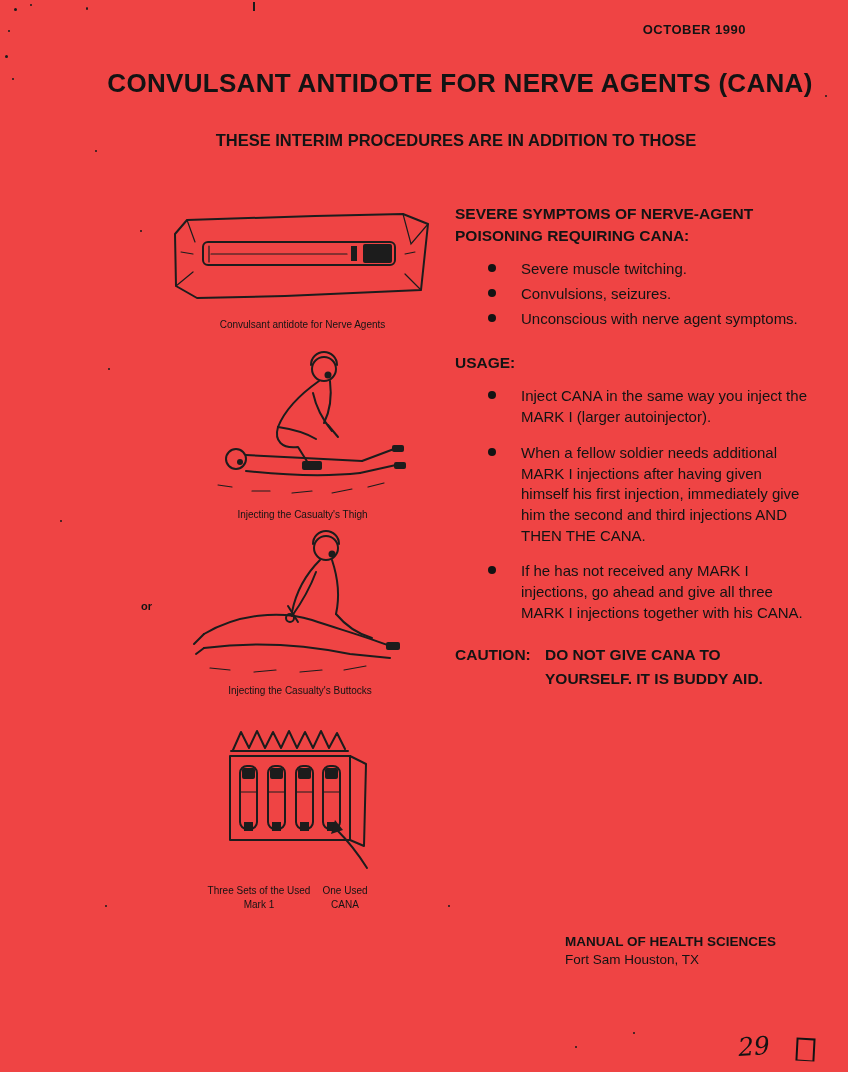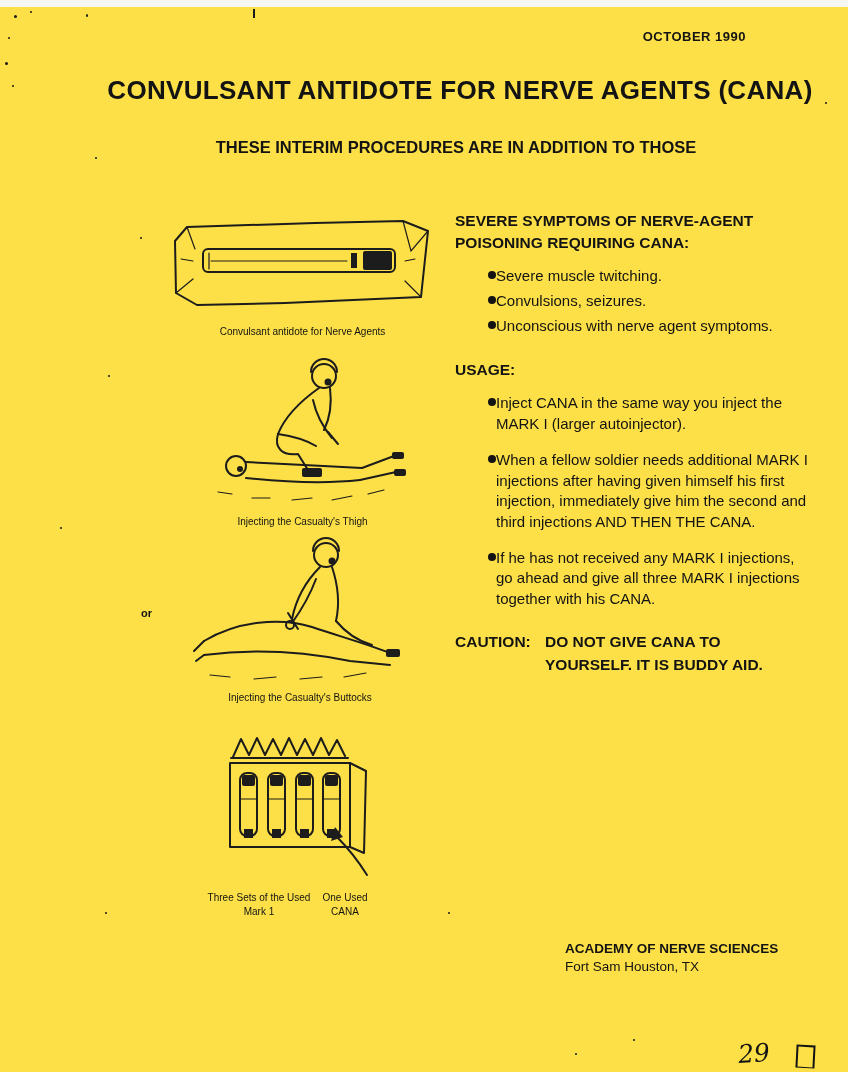--- a/index.html
+++ b/index.html
@@ -5,39 +5,39 @@
   html,body{margin:0;padding:0;}
   body{
     width:848px;height:1072px;
     background:#f6f6f3;
     font-family:"Liberation Sans", sans-serif;
     color:#131313;
     position:relative;
     overflow:hidden;
     -webkit-font-smoothing:antialiased;
   }
-  .page{position:absolute;inset:0;background:#fde047;margin-top:7px;}
+  .page{position:absolute;inset:0;background:#ef4444;}
   .speck{position:absolute;background:#1a1a1a;border-radius:50%;}
   .tick{position:absolute;background:#1a1a1a;}
 
   .date{position:absolute;top:22px;right:102px;font-size:13px;font-weight:bold;letter-spacing:.5px;}
   .title{position:absolute;top:68px;left:0;right:0;text-align:center;padding-left:72px;
          font-size:26px;font-weight:bold;letter-spacing:.3px;}
   .subtitle{position:absolute;top:127px;left:0;right:0;text-align:center;padding-left:64px;
             font-size:16.5px;font-weight:bold;line-height:1.6;}
 
   .fig{position:absolute;}
   .fig svg{display:block;}
   .fig-caption{position:absolute;font-size:10px;font-weight:normal;text-align:center;line-height:1.35;}
   .or-label{position:absolute;left:141px;top:600px;font-size:11px;font-weight:bold;}
 
   .right-col{position:absolute;left:455px;top:203px;width:358px;}
   .sec-heading{font-size:15.5px;font-weight:bold;line-height:1.4;width:335px;}
   ul.blist{list-style:none;margin:13px 0 0 0;padding:0 0 0 33px;}
-  ul.blist li{display:flex;gap:0;margin-bottom:5px;font-size:15px;line-height:1.32;}
+  ul.blist li{display:flex;gap:25px;margin-bottom:5px;font-size:15px;line-height:1.32;}
   ul.blist.spaced li{margin-bottom:15px;line-height:1.38;}
   .dot{flex:0 0 auto;width:8px;height:8px;border-radius:50%;background:#131313;margin-top:5px;}
   .usage-heading{margin-top:23px;}
   .caution{display:flex;margin-top:20px;font-size:15.5px;font-weight:bold;line-height:1.5;}
   .caution-label{width:90px;flex:0 0 auto;}
   .caution-text{width:250px;}
 
   .footer{position:absolute;left:565px;top:933px;font-size:13.5px;line-height:1.35;}
   .footer .org{font-weight:bold;}
 
@@ -210,20 +210,20 @@
       </li>
     </ul>
 
     <div class="caution">
       <span class="caution-label">CAUTION:</span>
       <span class="caution-text">DO NOT GIVE CANA TO YOURSELF.  IT IS BUDDY AID.</span>
     </div>
   </div>
 
   <div class="footer">
-    <div class="org">ACADEMY OF NERVE SCIENCES</div>
+    <div class="org">MANUAL OF HEALTH SCIENCES</div>
     <div>Fort Sam Houston, TX</div>
   </div>
 
   <div class="pagenum">29</div>
   <div class="corner-mark"></div>
 
 </div>
 
 </body></html>

